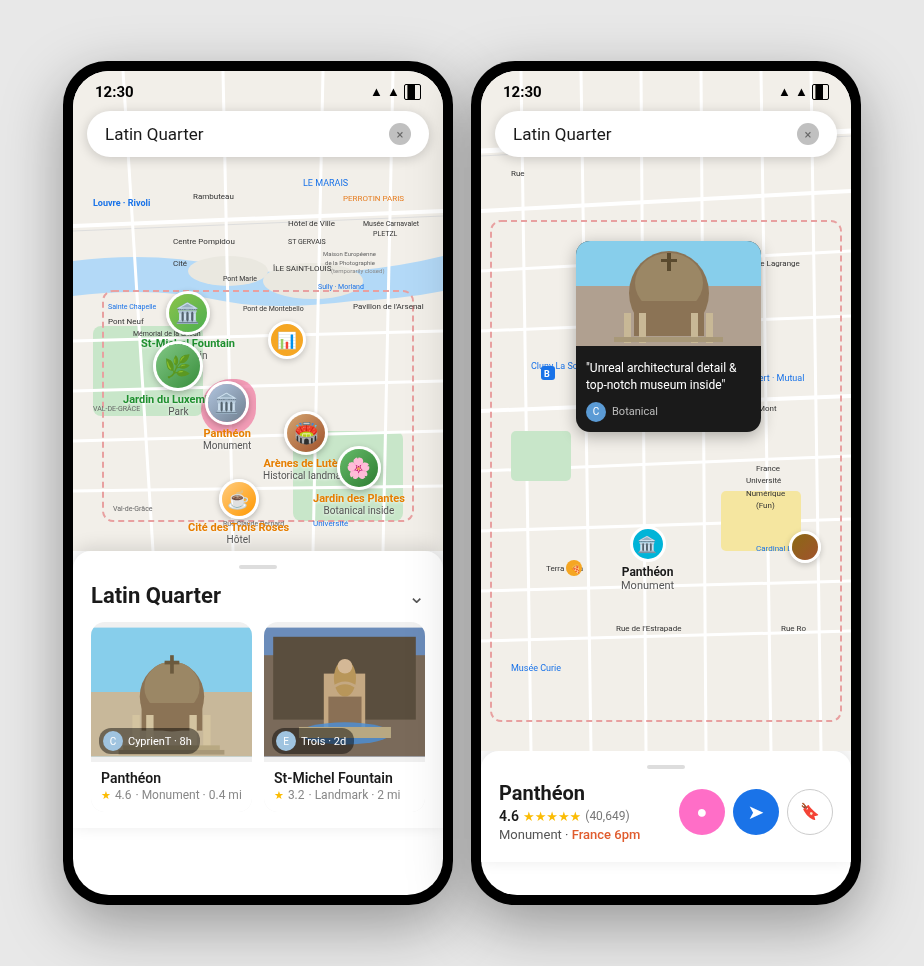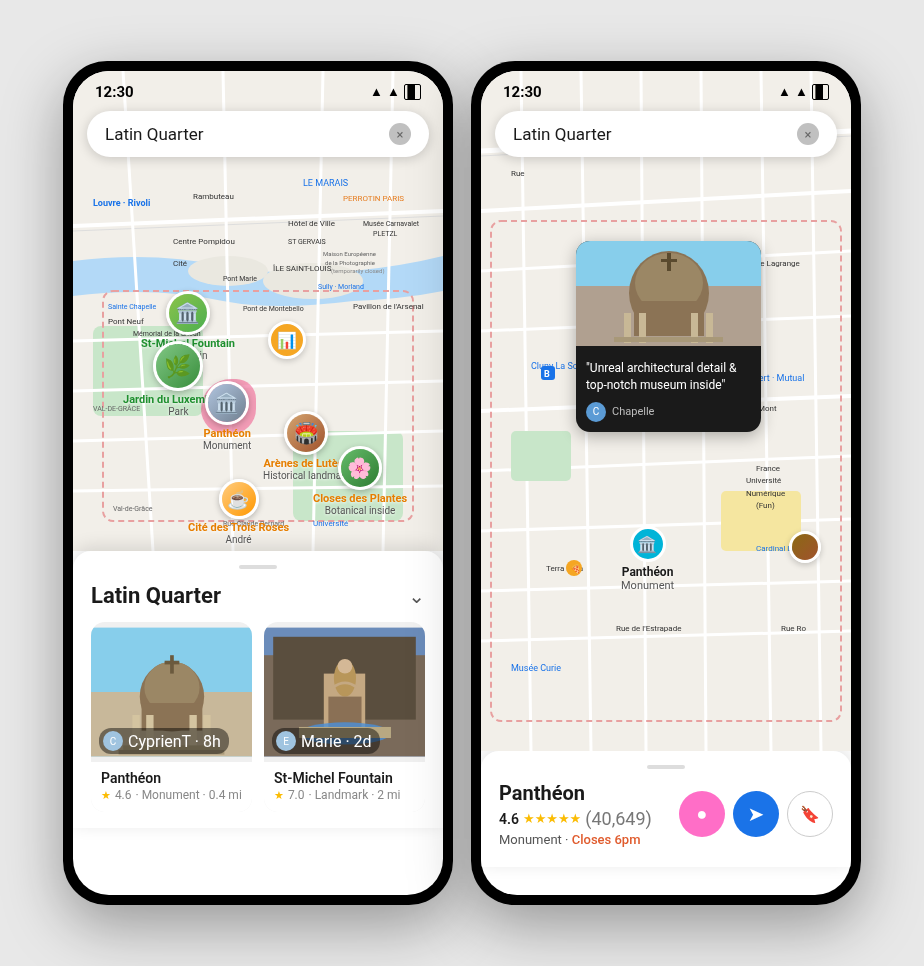--- a/index.html
+++ b/index.html
@@ -160,21 +160,21 @@
       height: 20px;
       border-radius: 50%;
       background: #a0c4e0;
       display: flex;
       align-items: center;
       justify-content: center;
       font-size: 10px;
       color: #fff;
     }
     .user-name-badge {
-      font-size: 16px;
+      font-size: 11px;
       color: #fff;
     }
     .card-info {
       padding: 8px 10px 10px;
       background: #fff;
     }
     .card-place-name {
       font-size: 14px;
       font-weight: 600;
       color: #1a1a1a;
@@ -286,21 +286,21 @@
       align-items: center;
       gap: 4px;
       margin-bottom: 3px;
     }
     .rating-num {
       font-size: 14px;
       font-weight: 600;
       color: #1a1a1a;
     }
     .stars { color: #fbbc04; font-size: 13px; }
-    .rating-count { font-size: 18px; color: #777; }
+    .rating-count { font-size: 12px; color: #777; }
     .info-sub {
       font-size: 13px;
       color: #555;
     }
     .closes-tag { color: #e05c2e; font-weight: 500; }
     .info-actions {
       display: flex;
       align-items: center;
       gap: 8px;
     }
@@ -555,31 +555,31 @@
           </div>
           <span class="marker-text-name orange-text">Arènes de Lutèce</span>
           <span class="marker-text-type" style="color:#555;">Historical landmark</span>
         </div>
 
         
         <div class="marker-jardin place-marker">
           <div class="marker-circle" style="width:44px;height:44px;">
             <div style="width:100%;height:100%;background:linear-gradient(135deg,#66bb6a,#2e7d32);display:flex;align-items:center;justify-content:center;font-size:20px;">🌸</div>
           </div>
-          <span class="marker-text-name orange-text">Closes des Plantes</span>
+          <span class="marker-text-name orange-text">Jardin des Plantes</span>
           <span class="marker-text-type" style="color:#555;">Botanical inside</span>
         </div>
 
         
         <div class="marker-cafe place-marker">
           <div class="marker-circle" style="width:40px;height:40px;">
             <div style="width:100%;height:100%;background:linear-gradient(135deg,#ffcc80,#ff9800);display:flex;align-items:center;justify-content:center;font-size:18px;">☕</div>
           </div>
           <span class="marker-text-name orange-text">Cité des Trois Roses</span>
-          <span class="marker-text-type" style="color:#555;">André</span>
+          <span class="marker-text-type" style="color:#555;">Hôtel</span>
         </div>
       </div>
 
       <div class="bottom-sheet">
         <div class="sheet-handle"></div>
         <div class="sheet-header">
           <span class="sheet-title">Latin Quarter</span>
           <span class="chevron-down">⌄</span>
         </div>
         <div class="cards-row">
@@ -637,28 +637,28 @@
                 <rect x="70" y="75" width="36" height="40" fill="#8a7055"></rect>
 
                 <ellipse cx="88" cy="115" rx="50" ry="12" fill="#4a90d9" opacity="0.8"></ellipse>
                 <rect x="38" y="108" width="100" height="12" fill="#b8a882"></rect>
 
                 <circle cx="88" cy="42" r="8" fill="#d4b896"></circle>
                 <path d="M75 65 Q88 55 101 65" stroke="#c4a882" stroke-width="3" fill="none"></path>
               </svg>
               <div class="card-user-badge">
                 <div class="user-avatar-small">E</div>
-                <span class="user-name-badge">Marie · 2d</span>
+                <span class="user-name-badge">Trois · 2d</span>
               </div>
             </div>
             <div class="card-info">
               <div class="card-place-name">St-Michel Fountain</div>
               <div class="card-meta">
                 <span class="star-icon">★</span>
-                <span>7.0</span>
+                <span>3.2</span>
                 <span>· Landmark · 2 mi</span>
               </div>
             </div>
           </div>
         </div>
       </div>
     </div>
   </div>
 
   <div class="phone">
@@ -767,21 +767,21 @@
 
             <rect x="38" y="96" width="109" height="5" fill="#a89878"></rect>
 
             <rect x="91" y="12" width="4" height="18" fill="#5a4a2e"></rect>
             <rect x="85" y="18" width="16" height="3" fill="#5a4a2e"></rect>
           </svg>
           <div class="tooltip-text-area">
             <div class="tooltip-quote">"Unreal architectural detail &amp; top-notch museum inside"</div>
             <div class="tooltip-user">
               <div class="user-avatar-small" style="background:#5b9bd5;">C</div>
-              <span class="tooltip-username">Chapelle</span>
+              <span class="tooltip-username">Botanical</span>
             </div>
           </div>
           
         </div>
 
         
         <div class="pantheon-marker" style="top:455px;left:140px;">
           <div class="pantheon-dot">🏛️</div>
           <div class="pantheon-label">
             <div class="pantheon-name">Panthéon</div>
@@ -801,21 +801,21 @@
           <div class="info-left">
             <div class="info-name">Panthéon</div>
             <div class="info-rating-row">
               <span class="rating-num">4.6</span>
               <span class="stars">★★★★★</span>
               <span class="rating-count">(<span>40,649</span>)</span>
             </div>
             <div class="info-sub">
               <span>Monument</span>
               <span> · </span>
-              <span class="closes-tag">Closes 6pm</span>
+              <span class="closes-tag">France 6pm</span>
             </div>
           </div>
           <div class="info-actions">
             <div class="action-circle action-pink">
               <span style="font-size:18px;">●</span>
             </div>
             <div class="action-circle action-blue">
               <span>➤</span>
             </div>
             <div class="action-circle action-outline">

